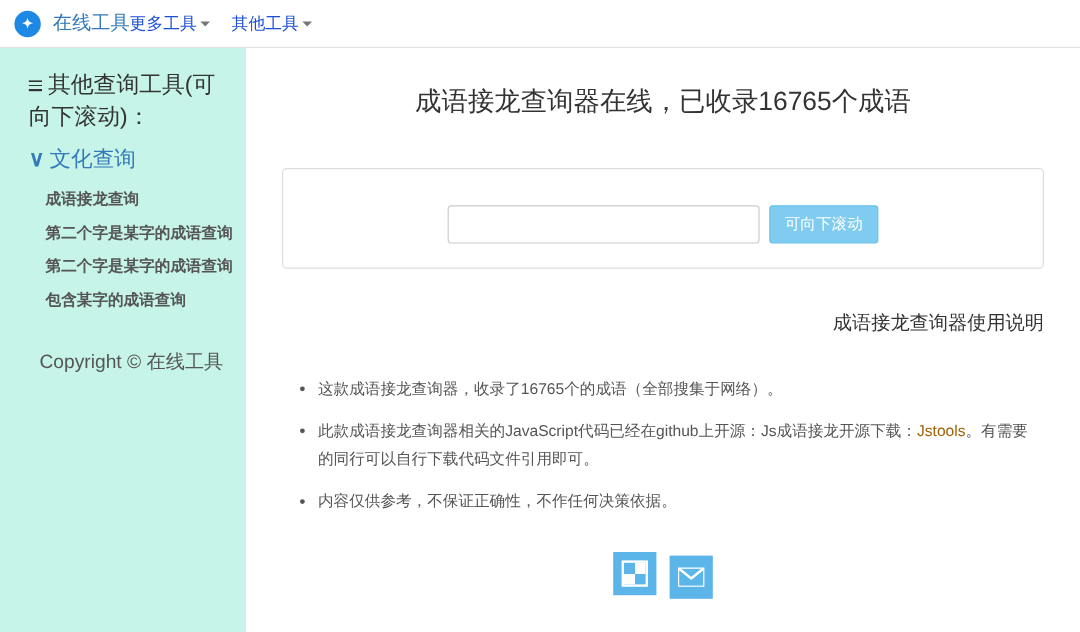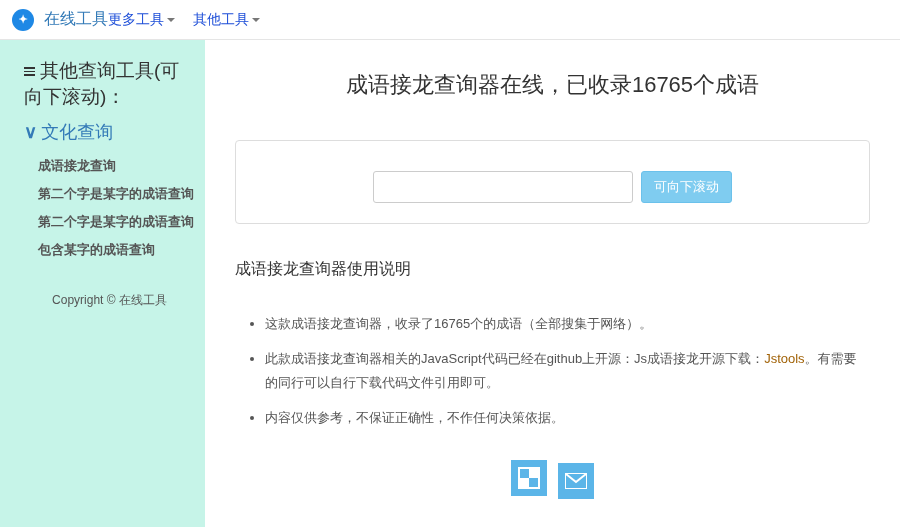--- a/index.html
+++ b/index.html
@@ -9,28 +9,28 @@
 .brand { color: #337ab7; font-size: 16px; }
 .nav-item { color: #1d4ed8; margin-right: 18px; cursor: pointer; font-size: 14px; }
 .caret { display: inline-block; margin-left: 3px; width: 0; height: 0; border-left: 4px solid transparent; border-right: 4px solid transparent; border-top: 4px solid #777; vertical-align: middle; }
 .layout { display: flex; height: calc(100% - 40px); }
 .sidebar { width: 205px; padding: 18px 10px 10px 24px; font-size: 13px; }
 .side-header { color: #333; margin-bottom: 10px; font-size: 19px; }
 .list-icon { display: inline-block; width: 11px; height: 9px; background: linear-gradient(#333 0 1.5px, transparent 1.5px 3.5px, #333 3.5px 5px, transparent 5px 7px, #333 7px 8.5px); margin-right: 5px; vertical-align: middle; }
 .side-active { color: #337ab7; font-weight: normal; font-size: 18px; margin-bottom: 8px; cursor: pointer; }
 .side-active::before { content: "∨"; margin-right: 4px; font-weight: bold; }
 .side-link { color: #555; font-size: 13px; padding: 5px 0 5px 14px; cursor: pointer; display: block; font-weight: bold; }
-.copyright { text-align: center; color: #555; font-size: 12px; margin-top: 28px; }
+.copyright { text-align: center; color: #555; font-size: 16px; margin-top: 28px; }
 .main { flex: 1; background: #fff; padding: 30px 30px 20px; overflow: auto; }
 .title { text-align: center; font-size: 22px; color: #333; margin-bottom: 40px; font-weight: normal; }
 .searchbox { border: 1px solid #ddd; border-radius: 4px; padding: 30px 20px 20px; text-align: center; margin-bottom: 35px; }
 .search-input { width: 260px; height: 32px; border: 1px solid #ccc; border-radius: 3px; padding: 4px 8px; vertical-align: middle; }
 .search-btn { height: 32px; padding: 0 12px; background: #7fccf0; color: #fff; border: 1px solid #6bc1eb; border-radius: 3px; margin-left: 4px; vertical-align: middle; cursor: pointer; font-size: 13px; }
 .tip { color: #999; font-size: 12px; margin-top: 22px; }
-.section-title { text-align: left; font-size: 16px; color: #333; margin: 10px 0 25px; }
+.section-title { text-align: right; font-size: 16px; color: #333; margin: 10px 0 25px; }
 .instructions { padding: 0 10px 0 30px; margin-top: 32px; }
 .instructions li { color: #555; font-size: 13px; line-height: 1.8; margin-bottom: 12px; list-style: disc; }
 .instructions a { color: #a16207; text-decoration: none; }
 .share { text-align: center; margin-top: 30px; }
 .share-icon { display: inline-flex; width: 36px; height: 36px; background: #5bb5e8; margin: 0 4px; align-items: center; justify-content: center; color: #fff; }
 .qr-inner { width: 22px; height: 22px; background: conic-gradient(#fff 0 25%, transparent 0 50%, #fff 0 75%, transparent 0); border: 2px solid #fff; }
 </style>
 </head>
 <body>
 

